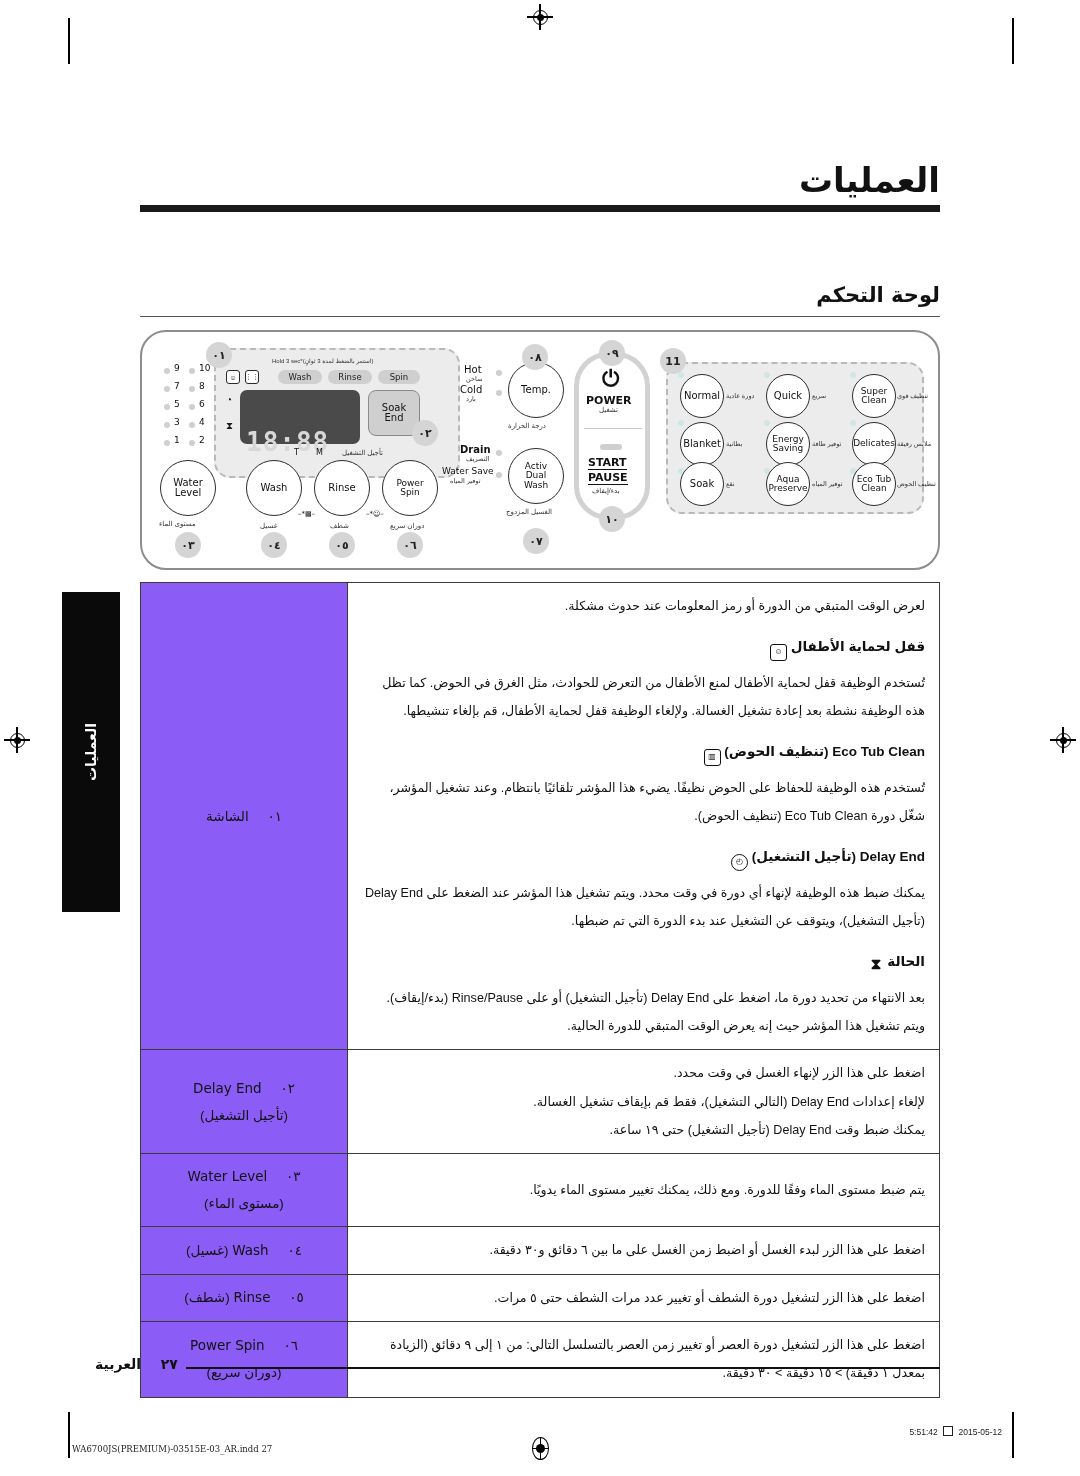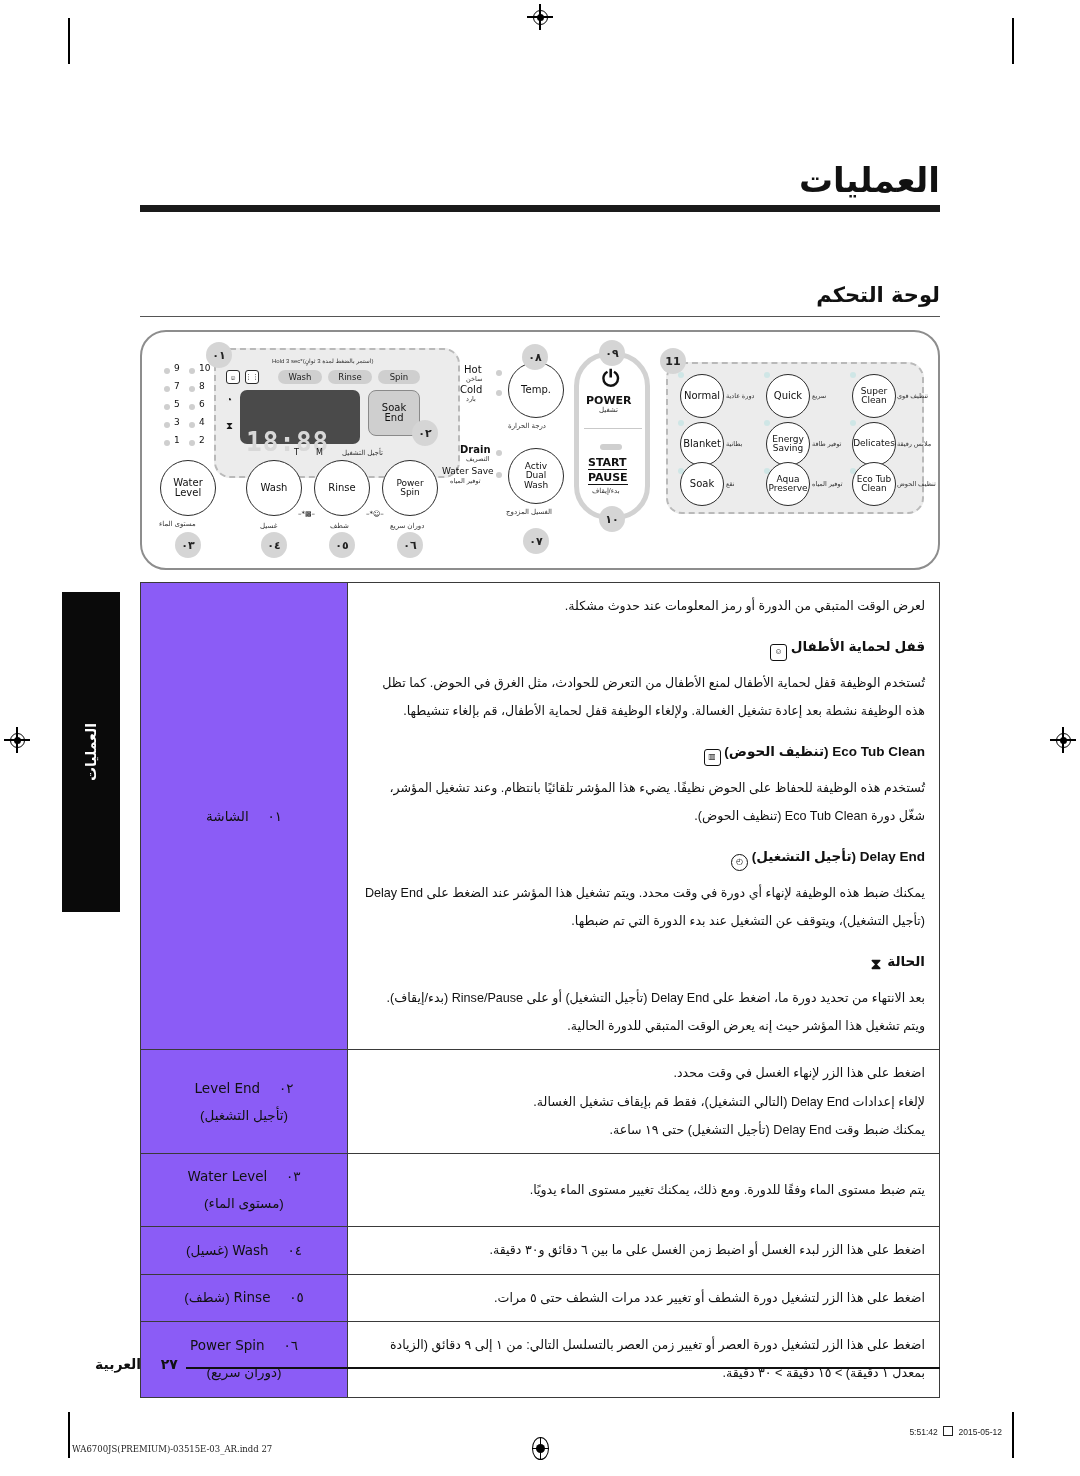--- a/index.html
+++ b/index.html
@@ -419,21 +419,21 @@
 
       <tr>
         <td class="desc-cell">
           <div>اضغط على هذا الزر لإنهاء الغسل في وقت محدد.</div>
           <div>لإلغاء إعدادات Delay End (التالي التشغيل)، فقط قم بإيقاف تشغيل الغسالة.</div>
           <div>يمكنك ضبط وقت Delay End (تأجيل التشغيل) حتى ١٩ ساعة.</div>
         </td>
         <td class="lbl-cell">
           <span class="lbl-line">
             <span class="numcol">٠٢</span>
-            &nbsp;&nbsp;<span class="en">Level End</span>
+            &nbsp;&nbsp;<span class="en">Delay End</span>
           </span>
           <span class="lbl-line">(تأجيل التشغيل)</span>
         </td>
       </tr>
 
       <tr>
         <td class="desc-cell">
           <div>يتم ضبط مستوى الماء وفقًا للدورة. ومع ذلك، يمكنك تغيير مستوى الماء يدويًا.</div>
         </td>
         <td class="lbl-cell">

